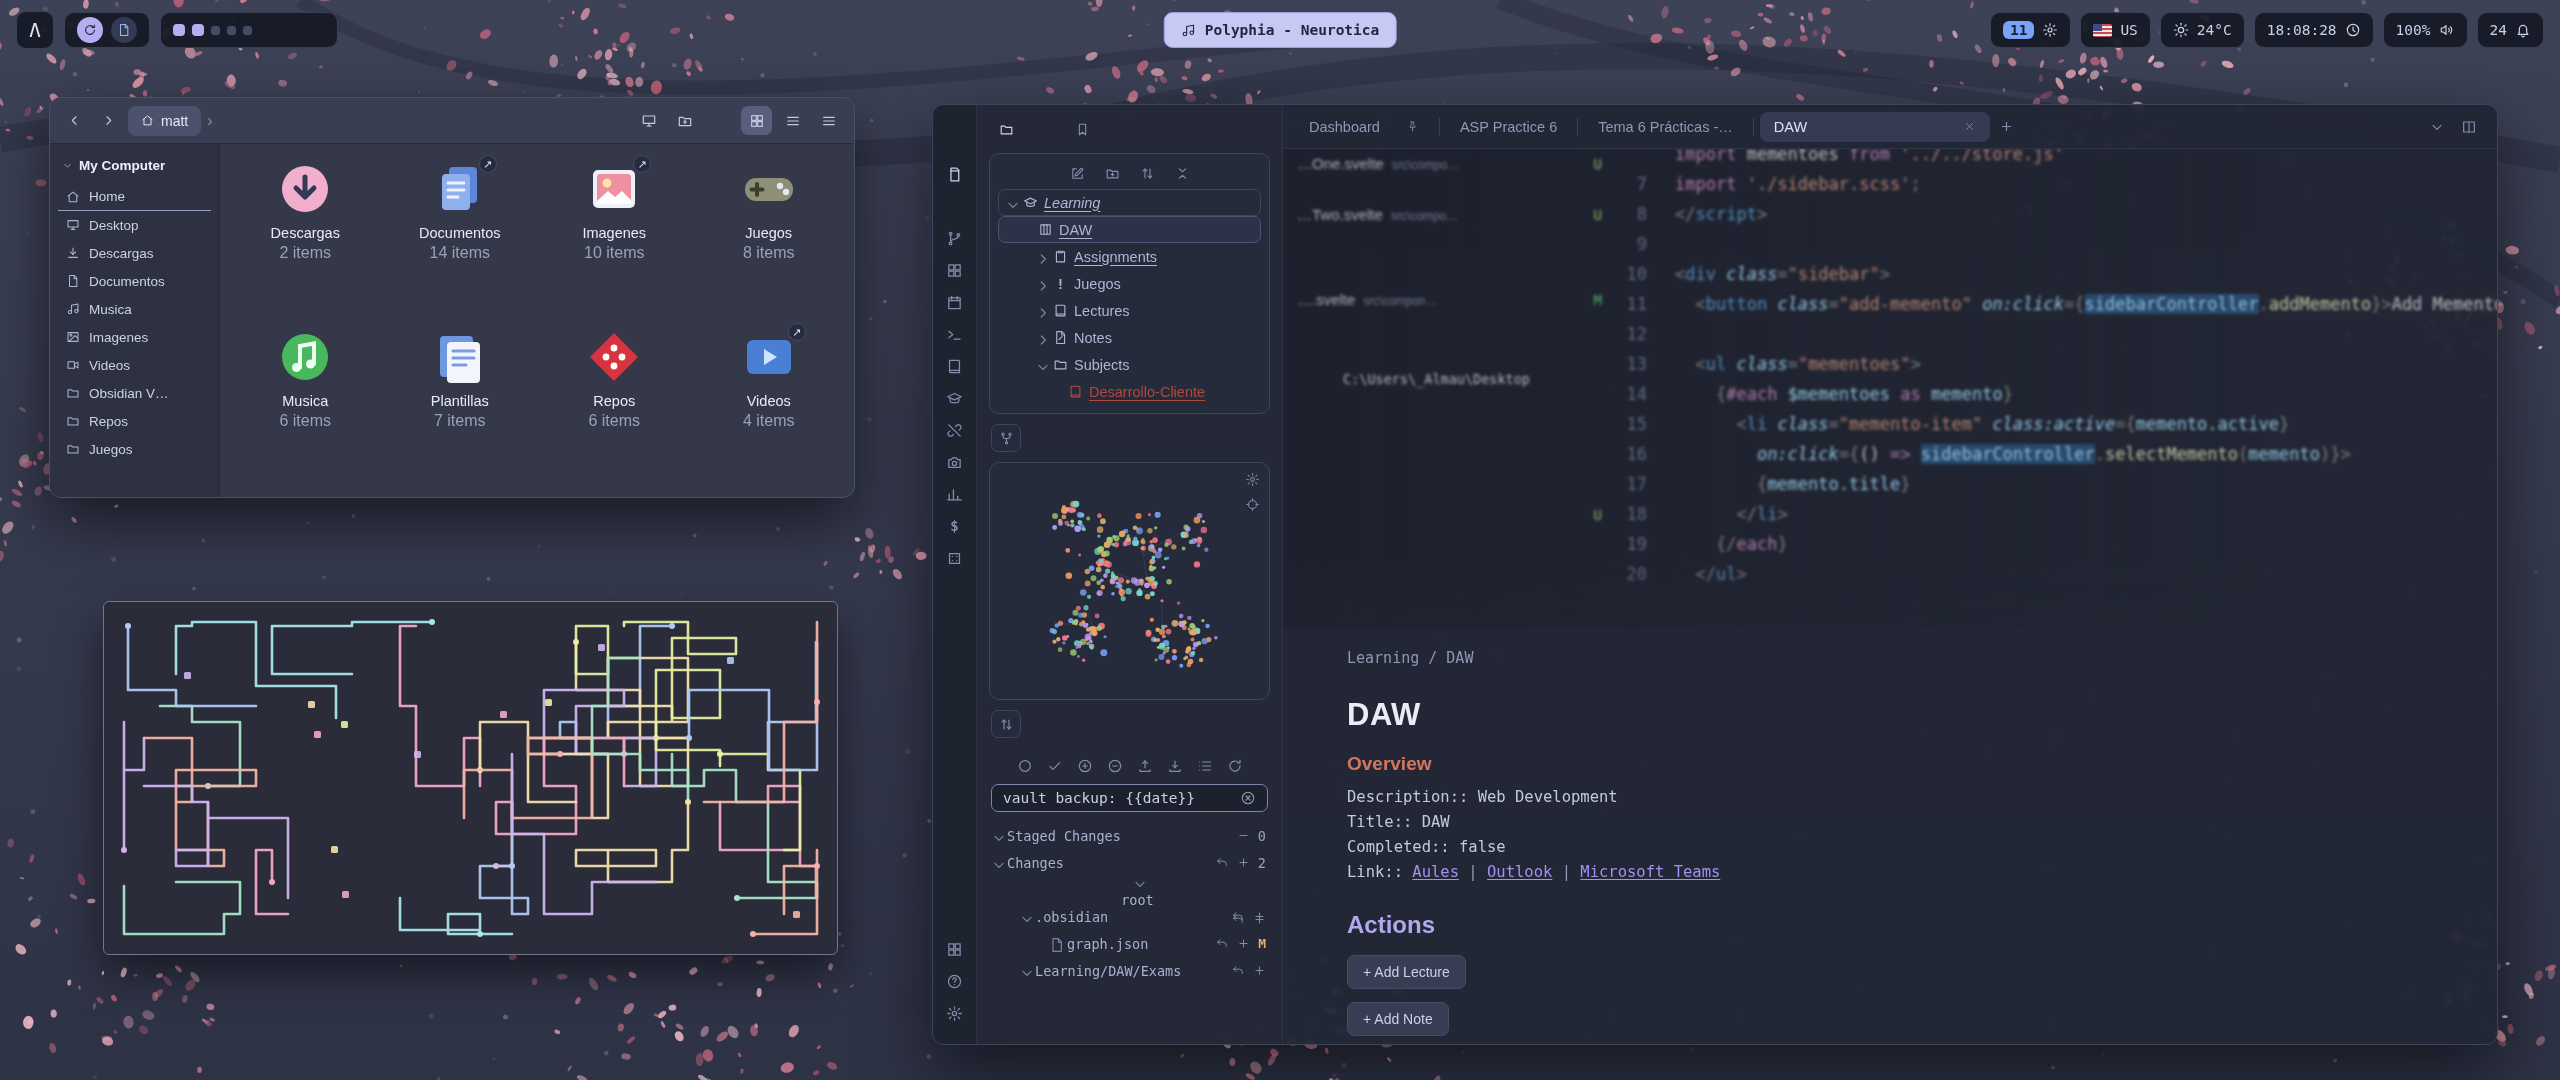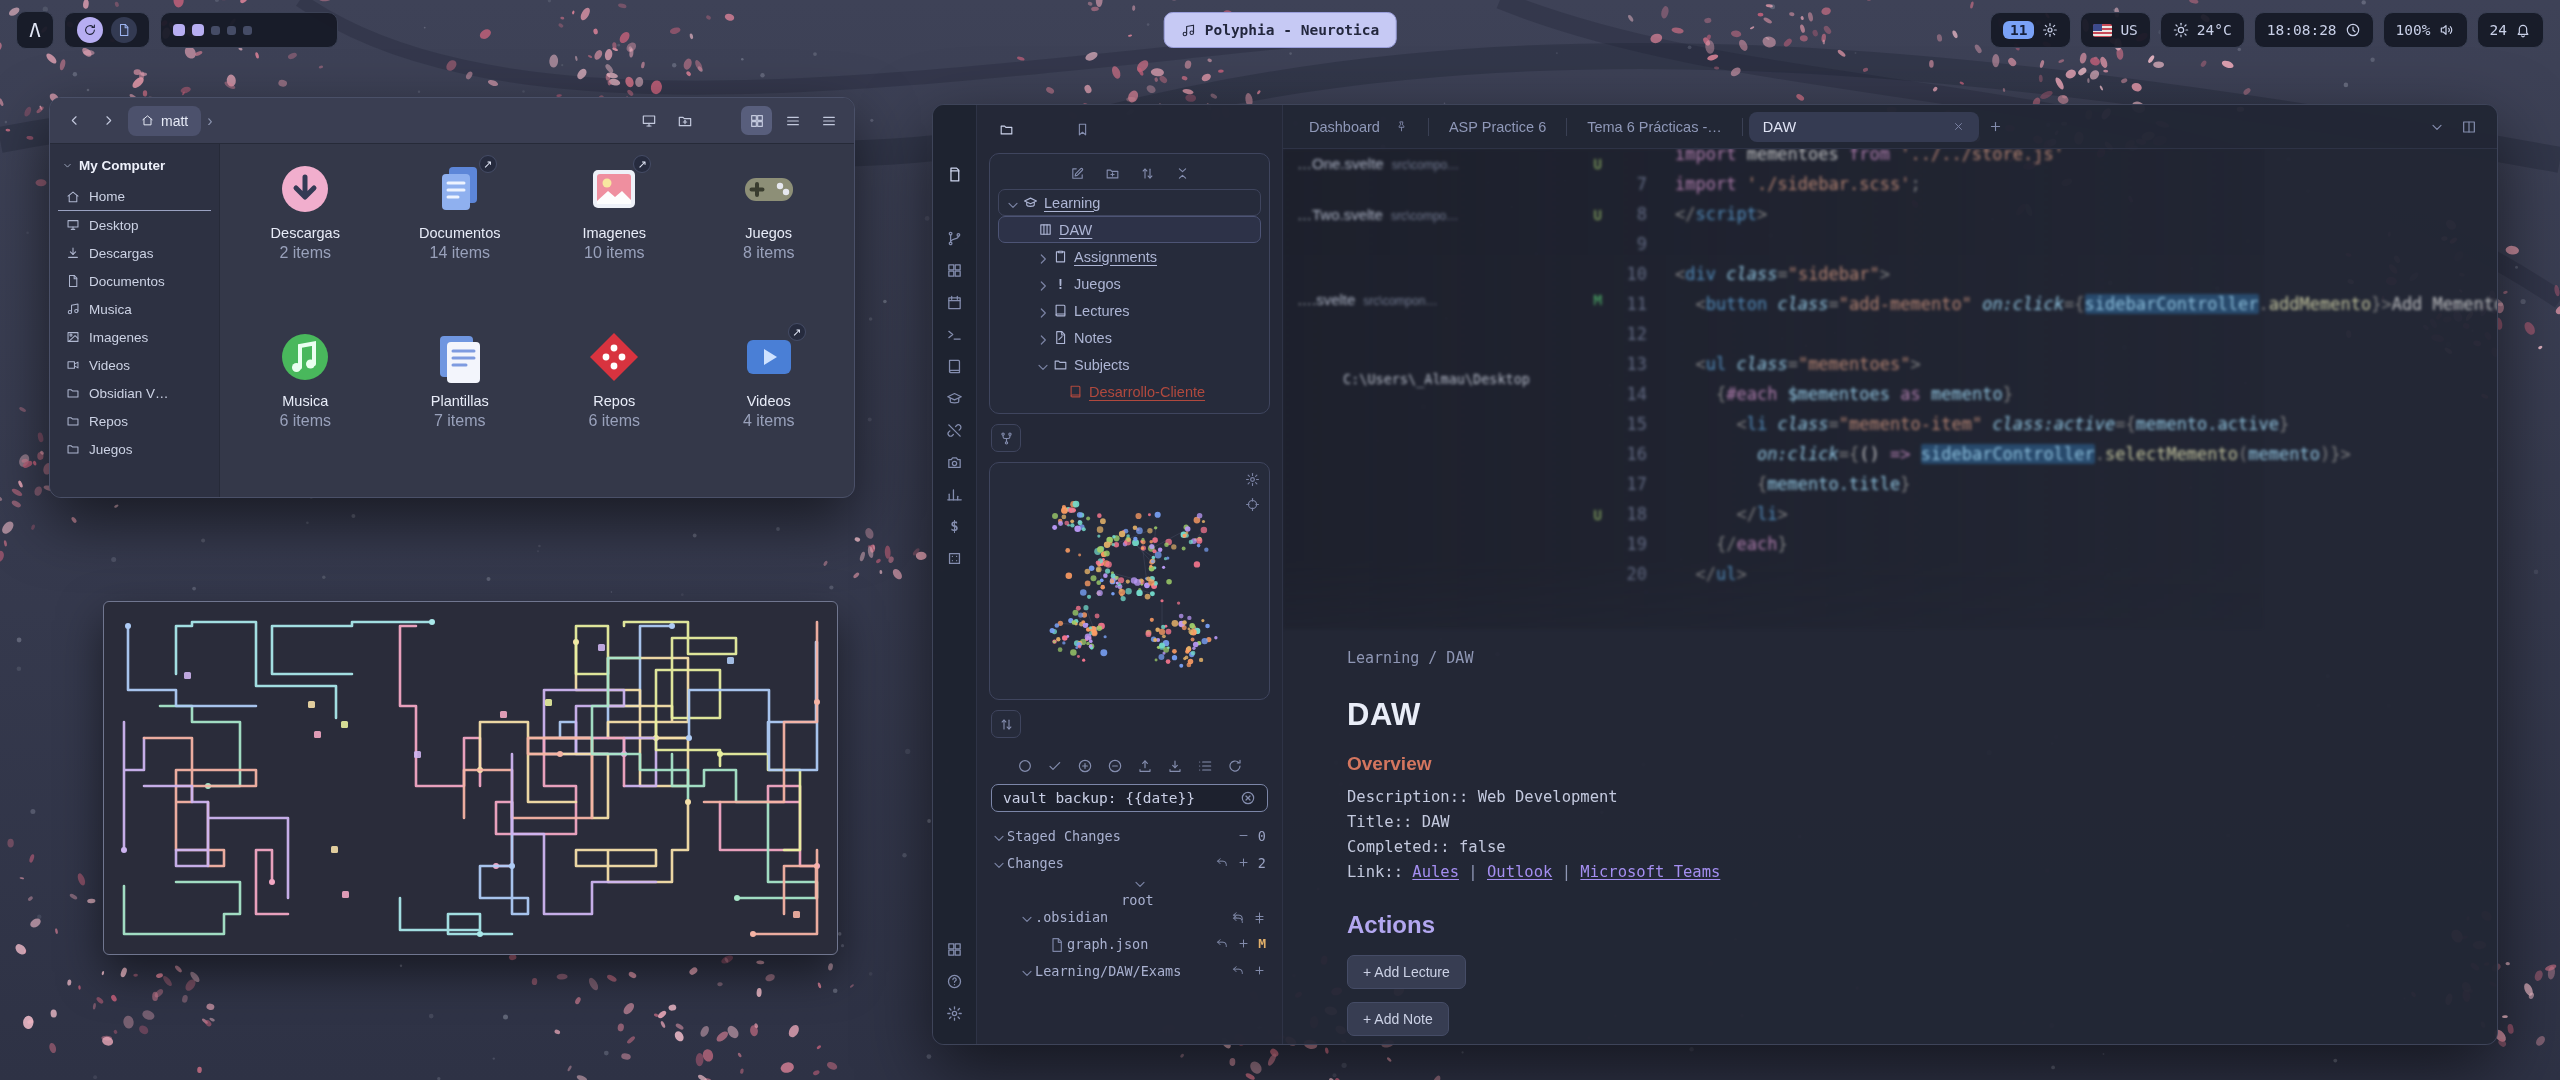--- a/index.html
+++ b/index.html
@@ -99,21 +99,21 @@
   .git-row{display:flex;align-items:center;height:27px;gap:5px;color:#a9b1d0;font-size:13.5px;font-family:"DejaVu Sans Mono",monospace;cursor:pointer}
   .git-row .chev{width:11px;height:11px;color:#7b83a4;flex:none}
   .git-row .fi{width:13px;height:13px;color:#7b83a4;flex:none}
   .git-row .meta{margin-left:auto;display:flex;gap:8px;align-items:center;color:#848dae;padding-right:4px}
   .git-row .meta .ic{width:13px;height:13px}
   .m-badge{color:#e2b06a;font-weight:bold;font-size:13px}
   .g-count{color:#9aa2c2}
 
   .ob-main{flex:1;display:flex;flex-direction:column;position:relative;overflow:hidden}
   .tabbar{height:44px;display:flex;align-items:center;padding:6px 12px;gap:2px;color:#8f98b8;font-size:14.5px;border-bottom:1px solid #2e3346;background:rgba(33,37,51,.65);flex:none}
-  .tab{display:flex;align-items:center;gap:15px;padding:7px 14px;border-radius:8px;white-space:nowrap;cursor:pointer}
+  .tab{display:flex;align-items:center;gap:26px;padding:7px 14px;border-radius:8px;white-space:nowrap;cursor:pointer}
   .tab.active{background:#353b52;color:#dfe3f4;min-width:230px;justify-content:space-between}
   .tab .ic{width:13px;height:13px;color:#7b83a4}
   .tab-sep{width:1px;height:18px;background:#3a4054;margin:0 4px}
   .tab-plus{width:30px;height:30px;display:grid;place-items:center;color:#848dae;cursor:pointer}
   .tab-plus .ic{width:15px;height:15px}
   .tabbar-right{margin-left:auto;display:flex;gap:16px;color:#848dae;padding-right:8px}
   .tabbar-right .ic{width:16px;height:16px;cursor:pointer}
 
   .editor{flex:1;position:relative;overflow:hidden;background:rgba(33,37,50,.55)}
   .behind{position:absolute;inset:0;filter:blur(1.7px) saturate(.92);opacity:.88;
@@ -1652,21 +1652,21 @@
               </svg>
             </span>
             <span>
               <svg class="ic" viewBox="0 0 24 24" fill="none" stroke="currentColor" stroke-width="1.8" stroke-linecap="round" stroke-linejoin="round">
                 <path d="M7 4.5l5 4.5 5-4.5"></path>
                 <path d="M7 19.5 12 15l5 4.5"></path>
               </svg>
             </span>
           </div>
         <div class="tree" id="exp-tree">
-            <div class="tree-row boxed u" style="padding-left: 6px;">
+            <div class="tree-row boxed u" style="padding-left: 6px; font-style: italic;">
               <span class="chev">
                 <svg class="ic" viewBox="0 0 24 24" fill="none" stroke="currentColor" stroke-width="1.8" stroke-linecap="round" stroke-linejoin="round">
                   <path d="M6 9.5l6 6 6-6"></path>
                 </svg>
               </span>
               <span class="ti">
                 <svg class="ic" viewBox="0 0 24 24" fill="none" stroke="currentColor" stroke-width="1.8" stroke-linecap="round" stroke-linejoin="round">
                   <path d="M2.5 9.5 12 5l9.5 4.5L12 14z"></path>
                   <path d="M6 11.5v4.5c0 1.2 2.7 2.2 6 2.2s6-1 6-2.2v-4.5"></path>
                 </svg>

